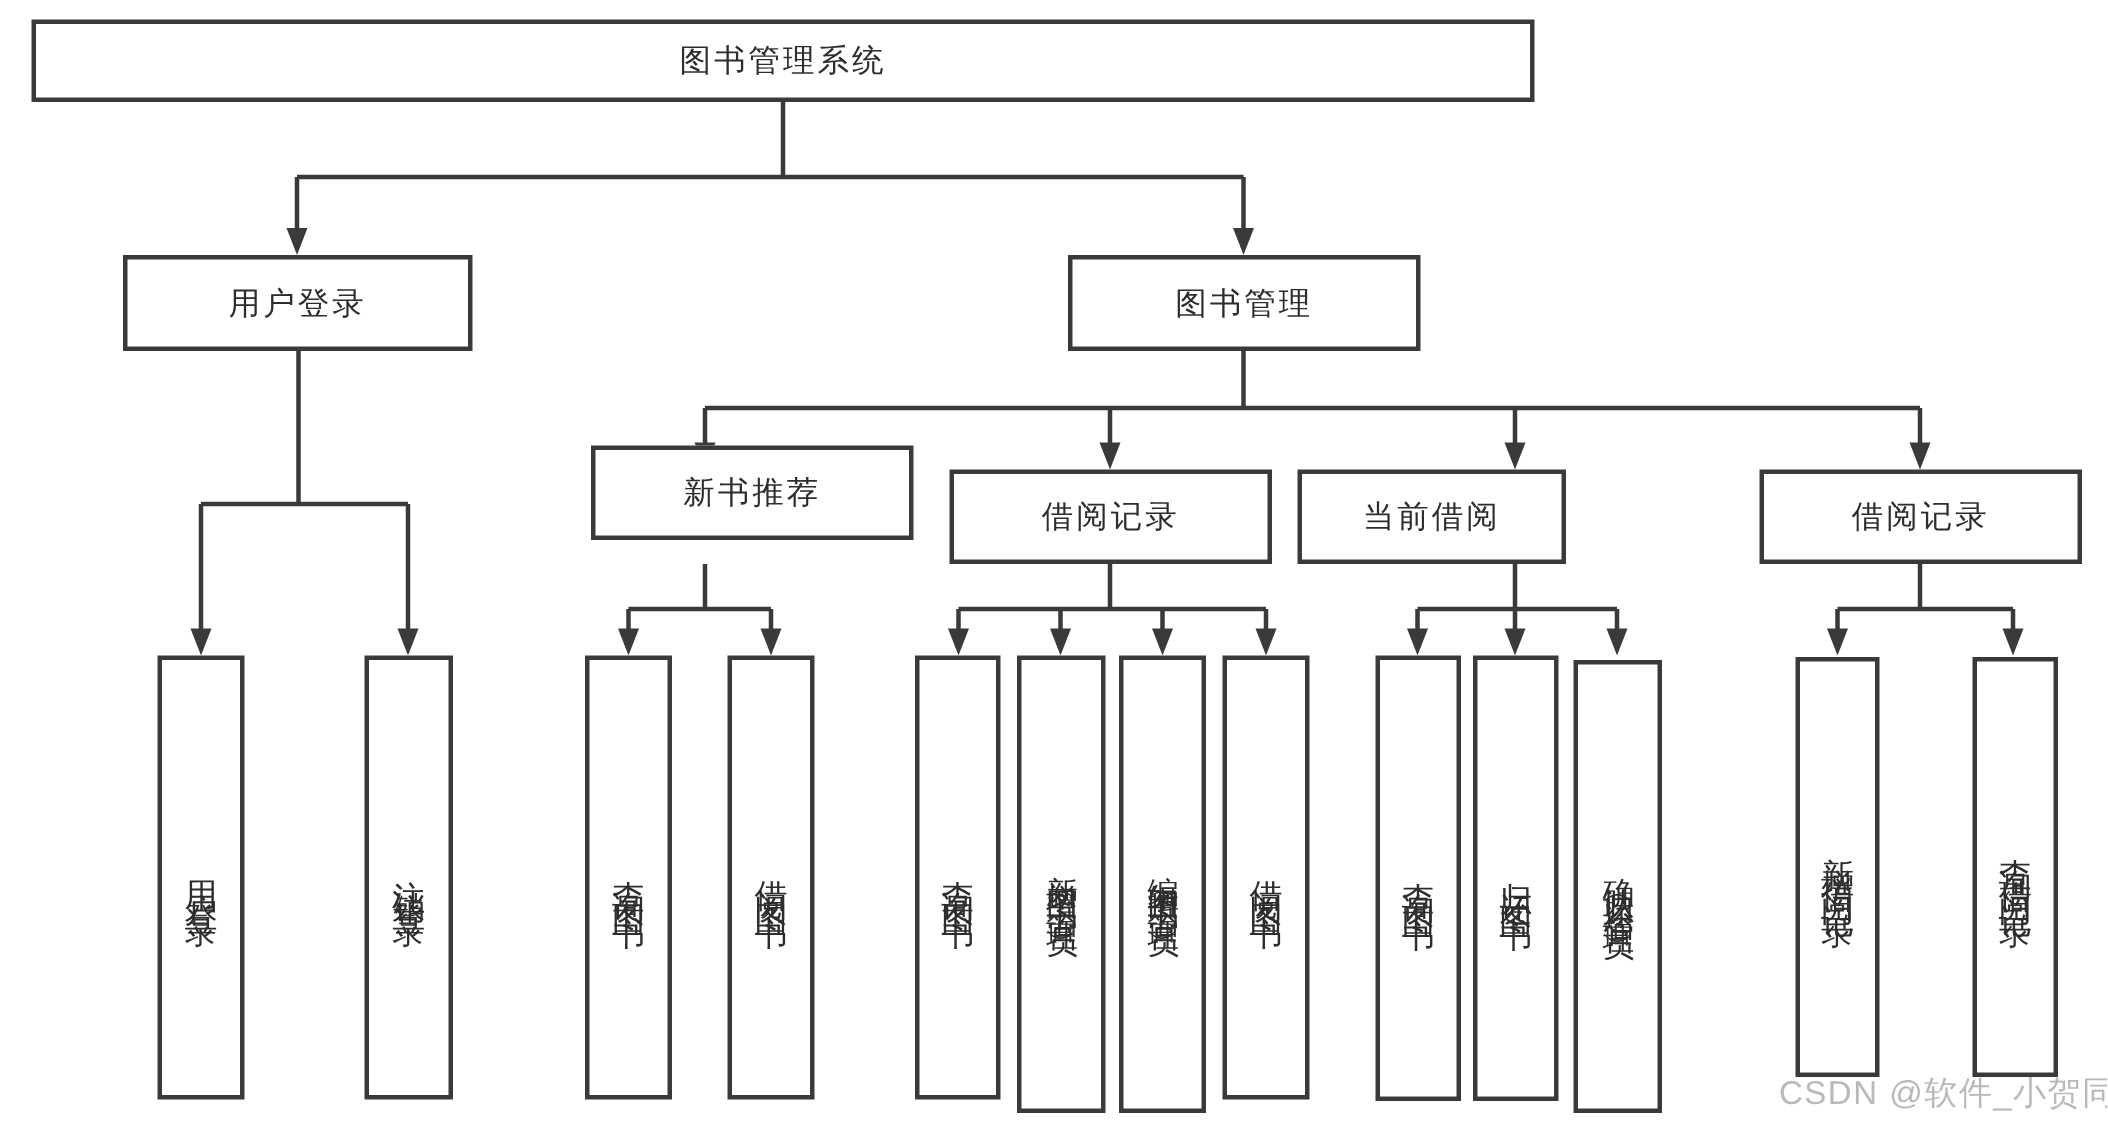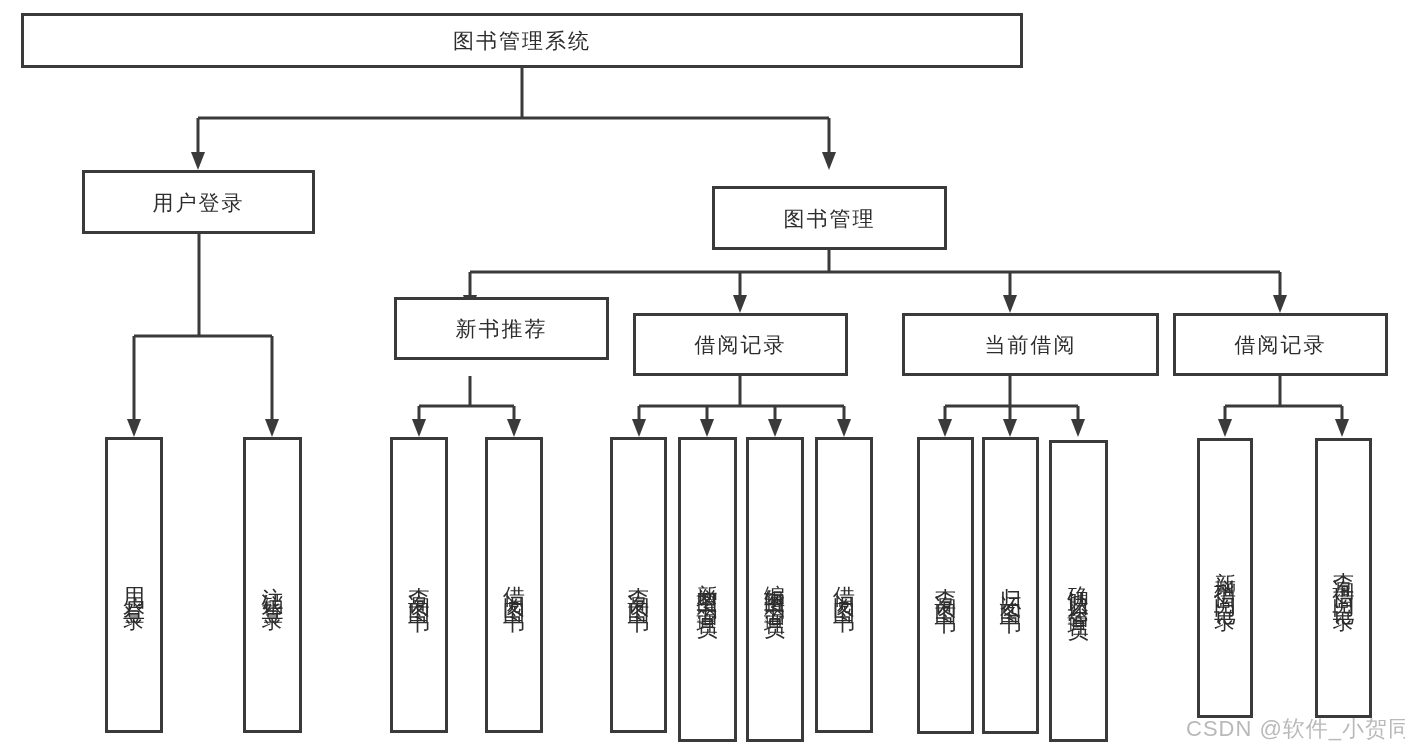--- a/index.html
+++ b/index.html
@@ -96,25 +96,25 @@
       <polygon points="1003,419 1017,419 1010,437"></polygon>
       <polygon points="1071,419 1085,419 1078,437"></polygon>
       <polygon points="1218,419 1232,419 1225,437"></polygon>
       <polygon points="1335,419 1349,419 1342,437"></polygon>
     </g>
   </svg>
 
   <div class="node h" style="left:21px; top:13px; width:1002px; height:55px;">图书管理系统</div>
 
   <div class="node h" style="left:82px; top:170px; width:233px; height:64px;">用户登录</div>
-  <div class="node h" style="left:712px; top:186px; width:235px; height:64px;">图书管理</div>
+  <div class="node h" style="left:712px; top:170px; width:235px; height:64px;">图书管理</div>
 
   <div class="node h" style="left:362px; top:297px; width:215px; height:63px;margin-left:32px;">新书推荐</div>
   <div class="node h" style="left:633px; top:313px; width:215px; height:63px;">借阅记录</div>
-  <div class="node h" style="left:902px; top:313px; width:257px; height:63px;">当前借阅</div>
+  <div class="node h" style="left:865px; top:313px; width:179px; height:63px;">当前借阅</div>
   <div class="node h" style="left:1173px; top:313px; width:215px; height:63px;">借阅记录</div>
 
   <div class="node v" style="left:105px; top:437px; width:58px; height:296px;">用户登录</div>
   <div class="node v" style="left:243px; top:437px; width:59px; height:296px;">注销登录</div>
 
   <div class="node v" style="left:390px; top:437px; width:58px; height:296px;">查询图书</div>
   <div class="node v" style="left:485px; top:437px; width:58px; height:296px;">借阅图书</div>
 
   <div class="node v" style="left:610px; top:437px; width:57px; height:296px;">查询图书</div>
   <div class="node v long" style="left:678px; top:437px; width:59px; height:305px;">新增图书（管理员）</div>

